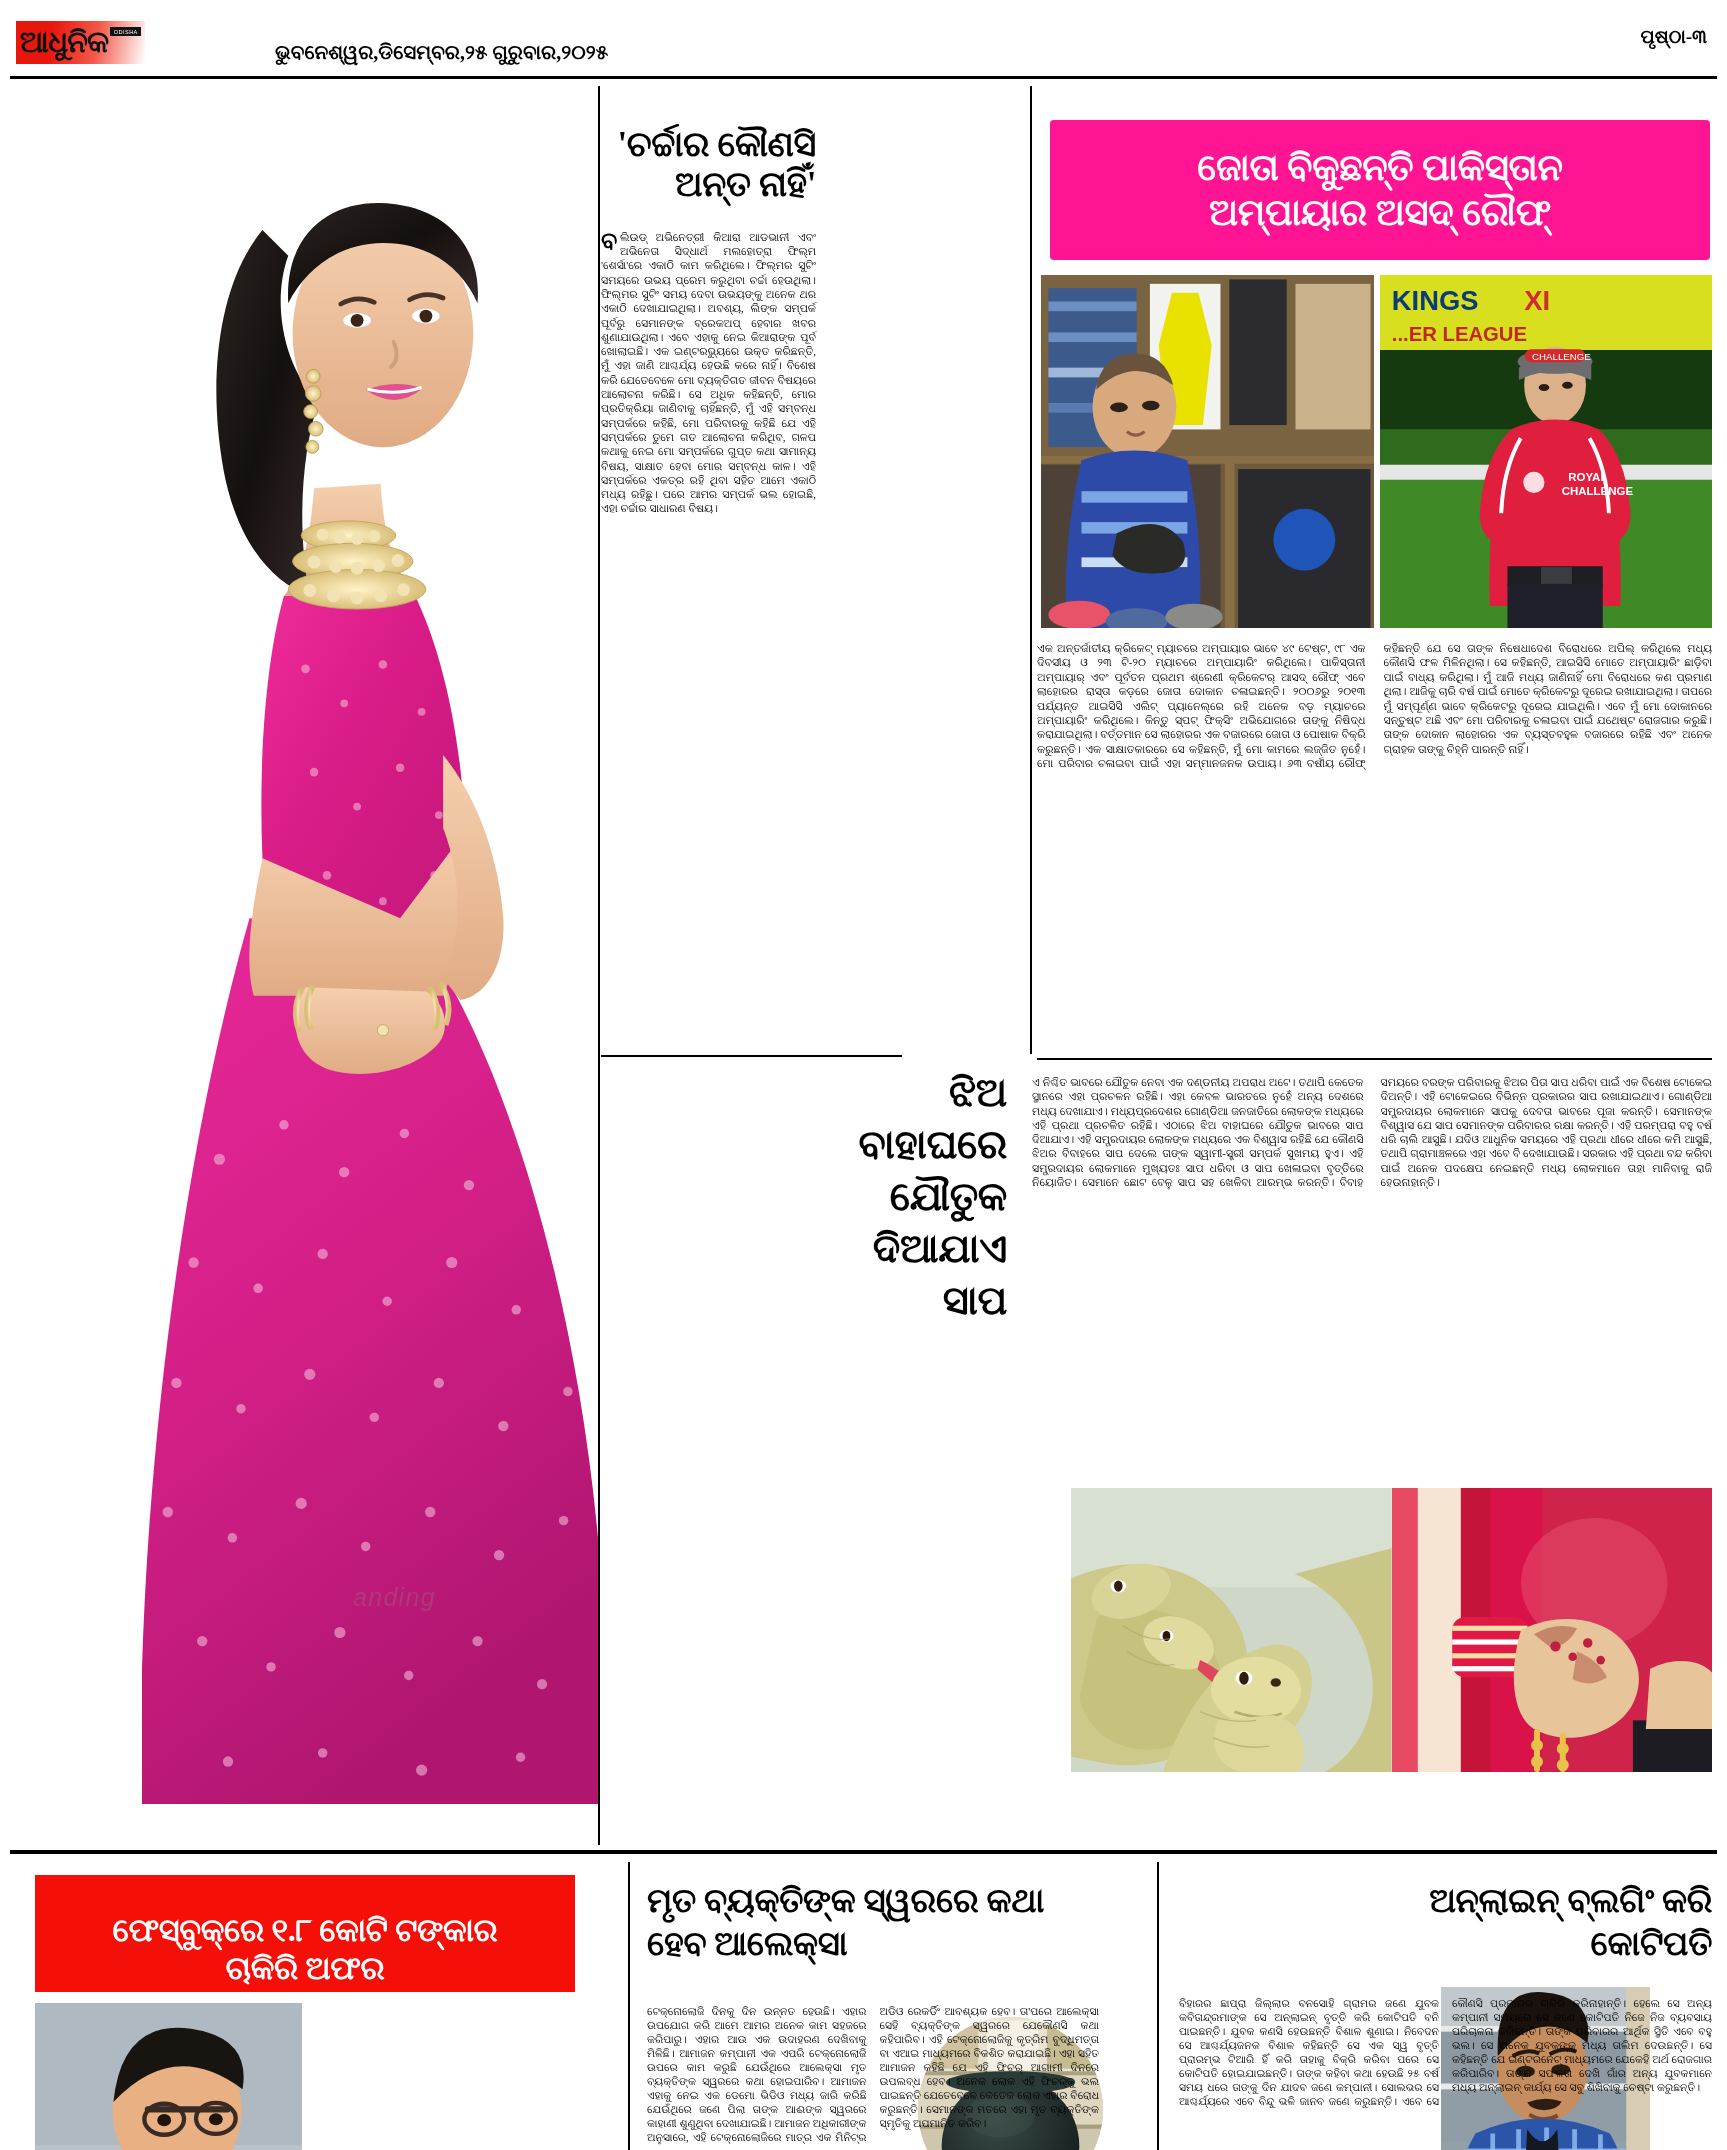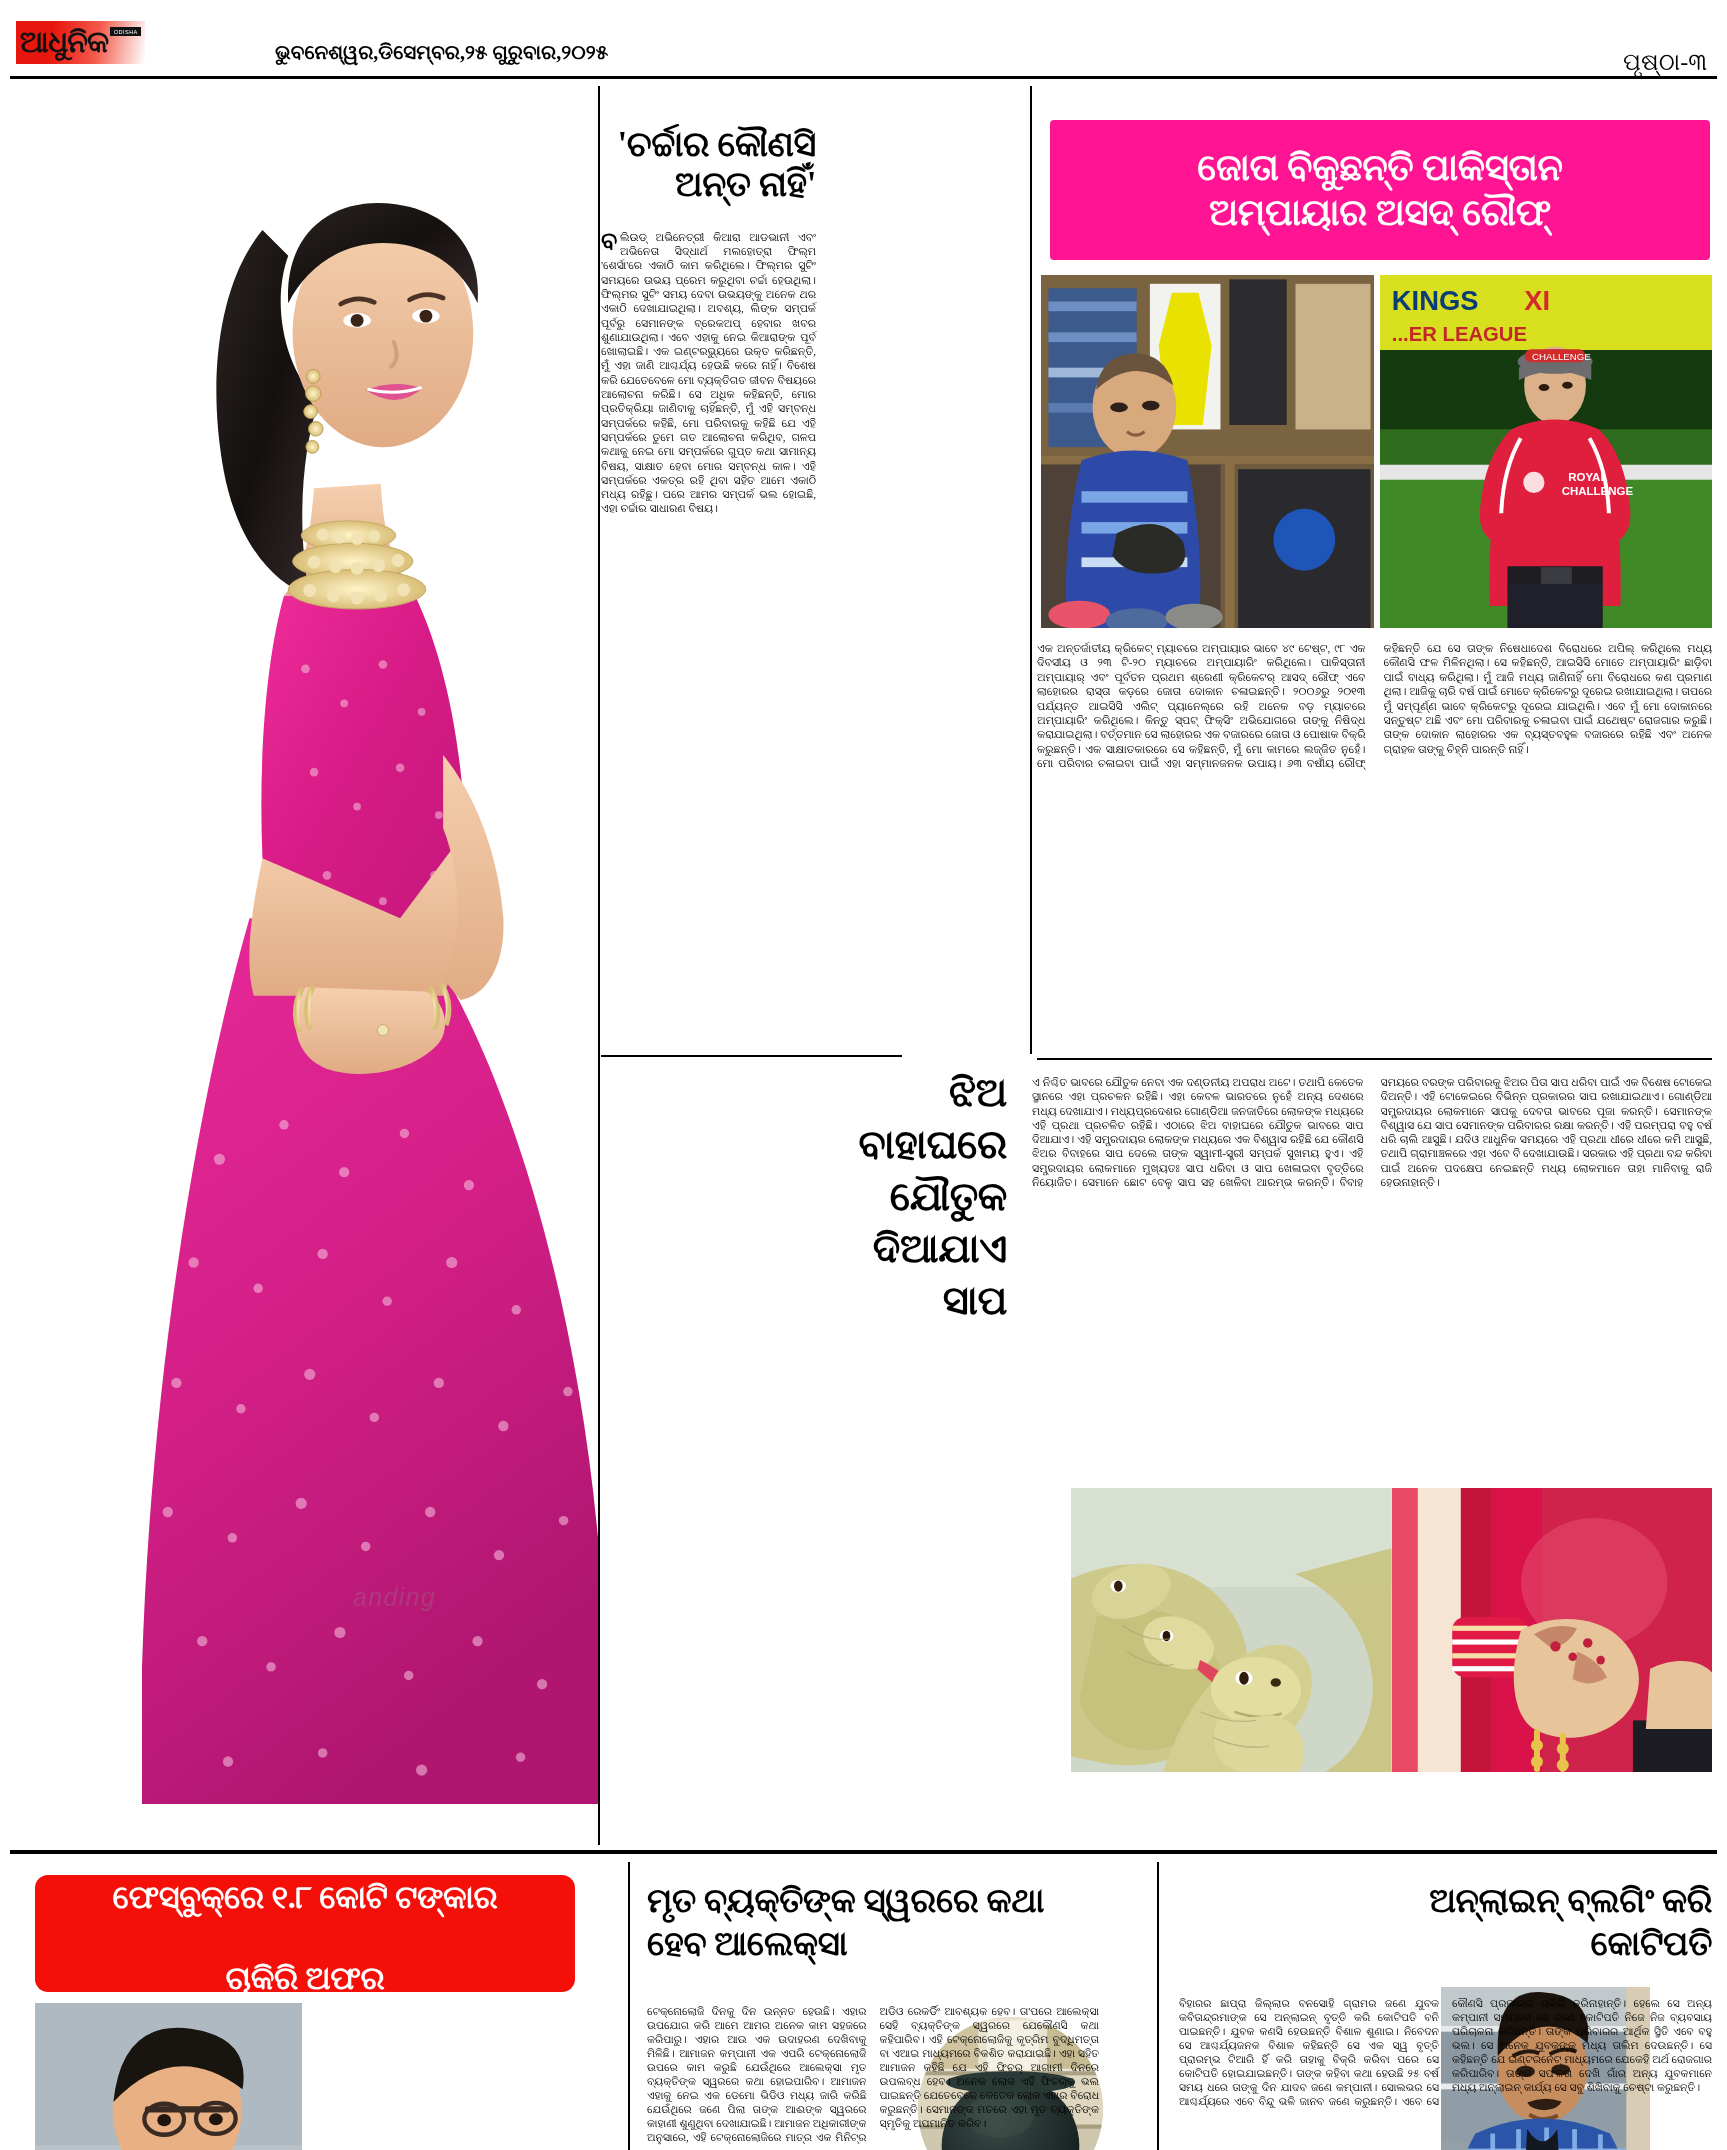--- a/index.html
+++ b/index.html
@@ -40,22 +40,22 @@
     background:#111; color:#fff; font-size:5.6px; padding:1.3px 3.4px;
     font-family:"Liberation Sans", sans-serif; letter-spacing:0.4px;
   }
   .dateline {
     position:absolute; left:275px; top:41px;
     font-size:20px; font-weight:700;
     font-family:"Liberation Serif", serif;
     letter-spacing:0px; white-space:nowrap;
   }
   .pageno {
-    position:absolute; right:20px; top:49px;
-    font-size:24px; font-weight:400;
+    position:absolute; right:20px; top:26px;
+    font-size:19px; font-weight:700;
     font-family:"Liberation Serif", serif;
     white-space:nowrap;
   }
   .rule-top {
     position:absolute; left:10.3px; top:76px; width:1707px; height:3px; background:#000;
   }
 
   
   .vrule { position:absolute; width:1.7px; background:#000; }
 
@@ -148,24 +148,23 @@
   }
 
   
   .rule-bottom-main {
     position:absolute; left:10.3px; top:1850px; width:1707px; height:3.9px; background:#000;
   }
 
   
   .red-box {
     position:absolute; left:35px; top:1875px; width:540px; height:117px;
-    background:#F41008; border-radius:13px;
-    display:flex; flex-direction:column; align-items:center; justify-content:space-between;
+    background:#F41008; border-radius:0;
+    display:flex; flex-direction:column; align-items:center; justify-content:flex-end;
     padding:4.3px 8.6px;
-    gap:43px;
   }
   .red-box .line {
     color:#fff; font-family:"Liberation Serif", serif;
     font-weight:700; font-size:32px; line-height:1.18; text-align:center;
     letter-spacing:-0.4px; white-space:nowrap;
   }
   .fb-photo {
     position:absolute; left:35px; top:2000px; width:267px; height:284px; overflow:hidden;
   }
   .bot1-body-wrap { position:absolute; left:35px; top:2000px; width:540px; height:637px; }

